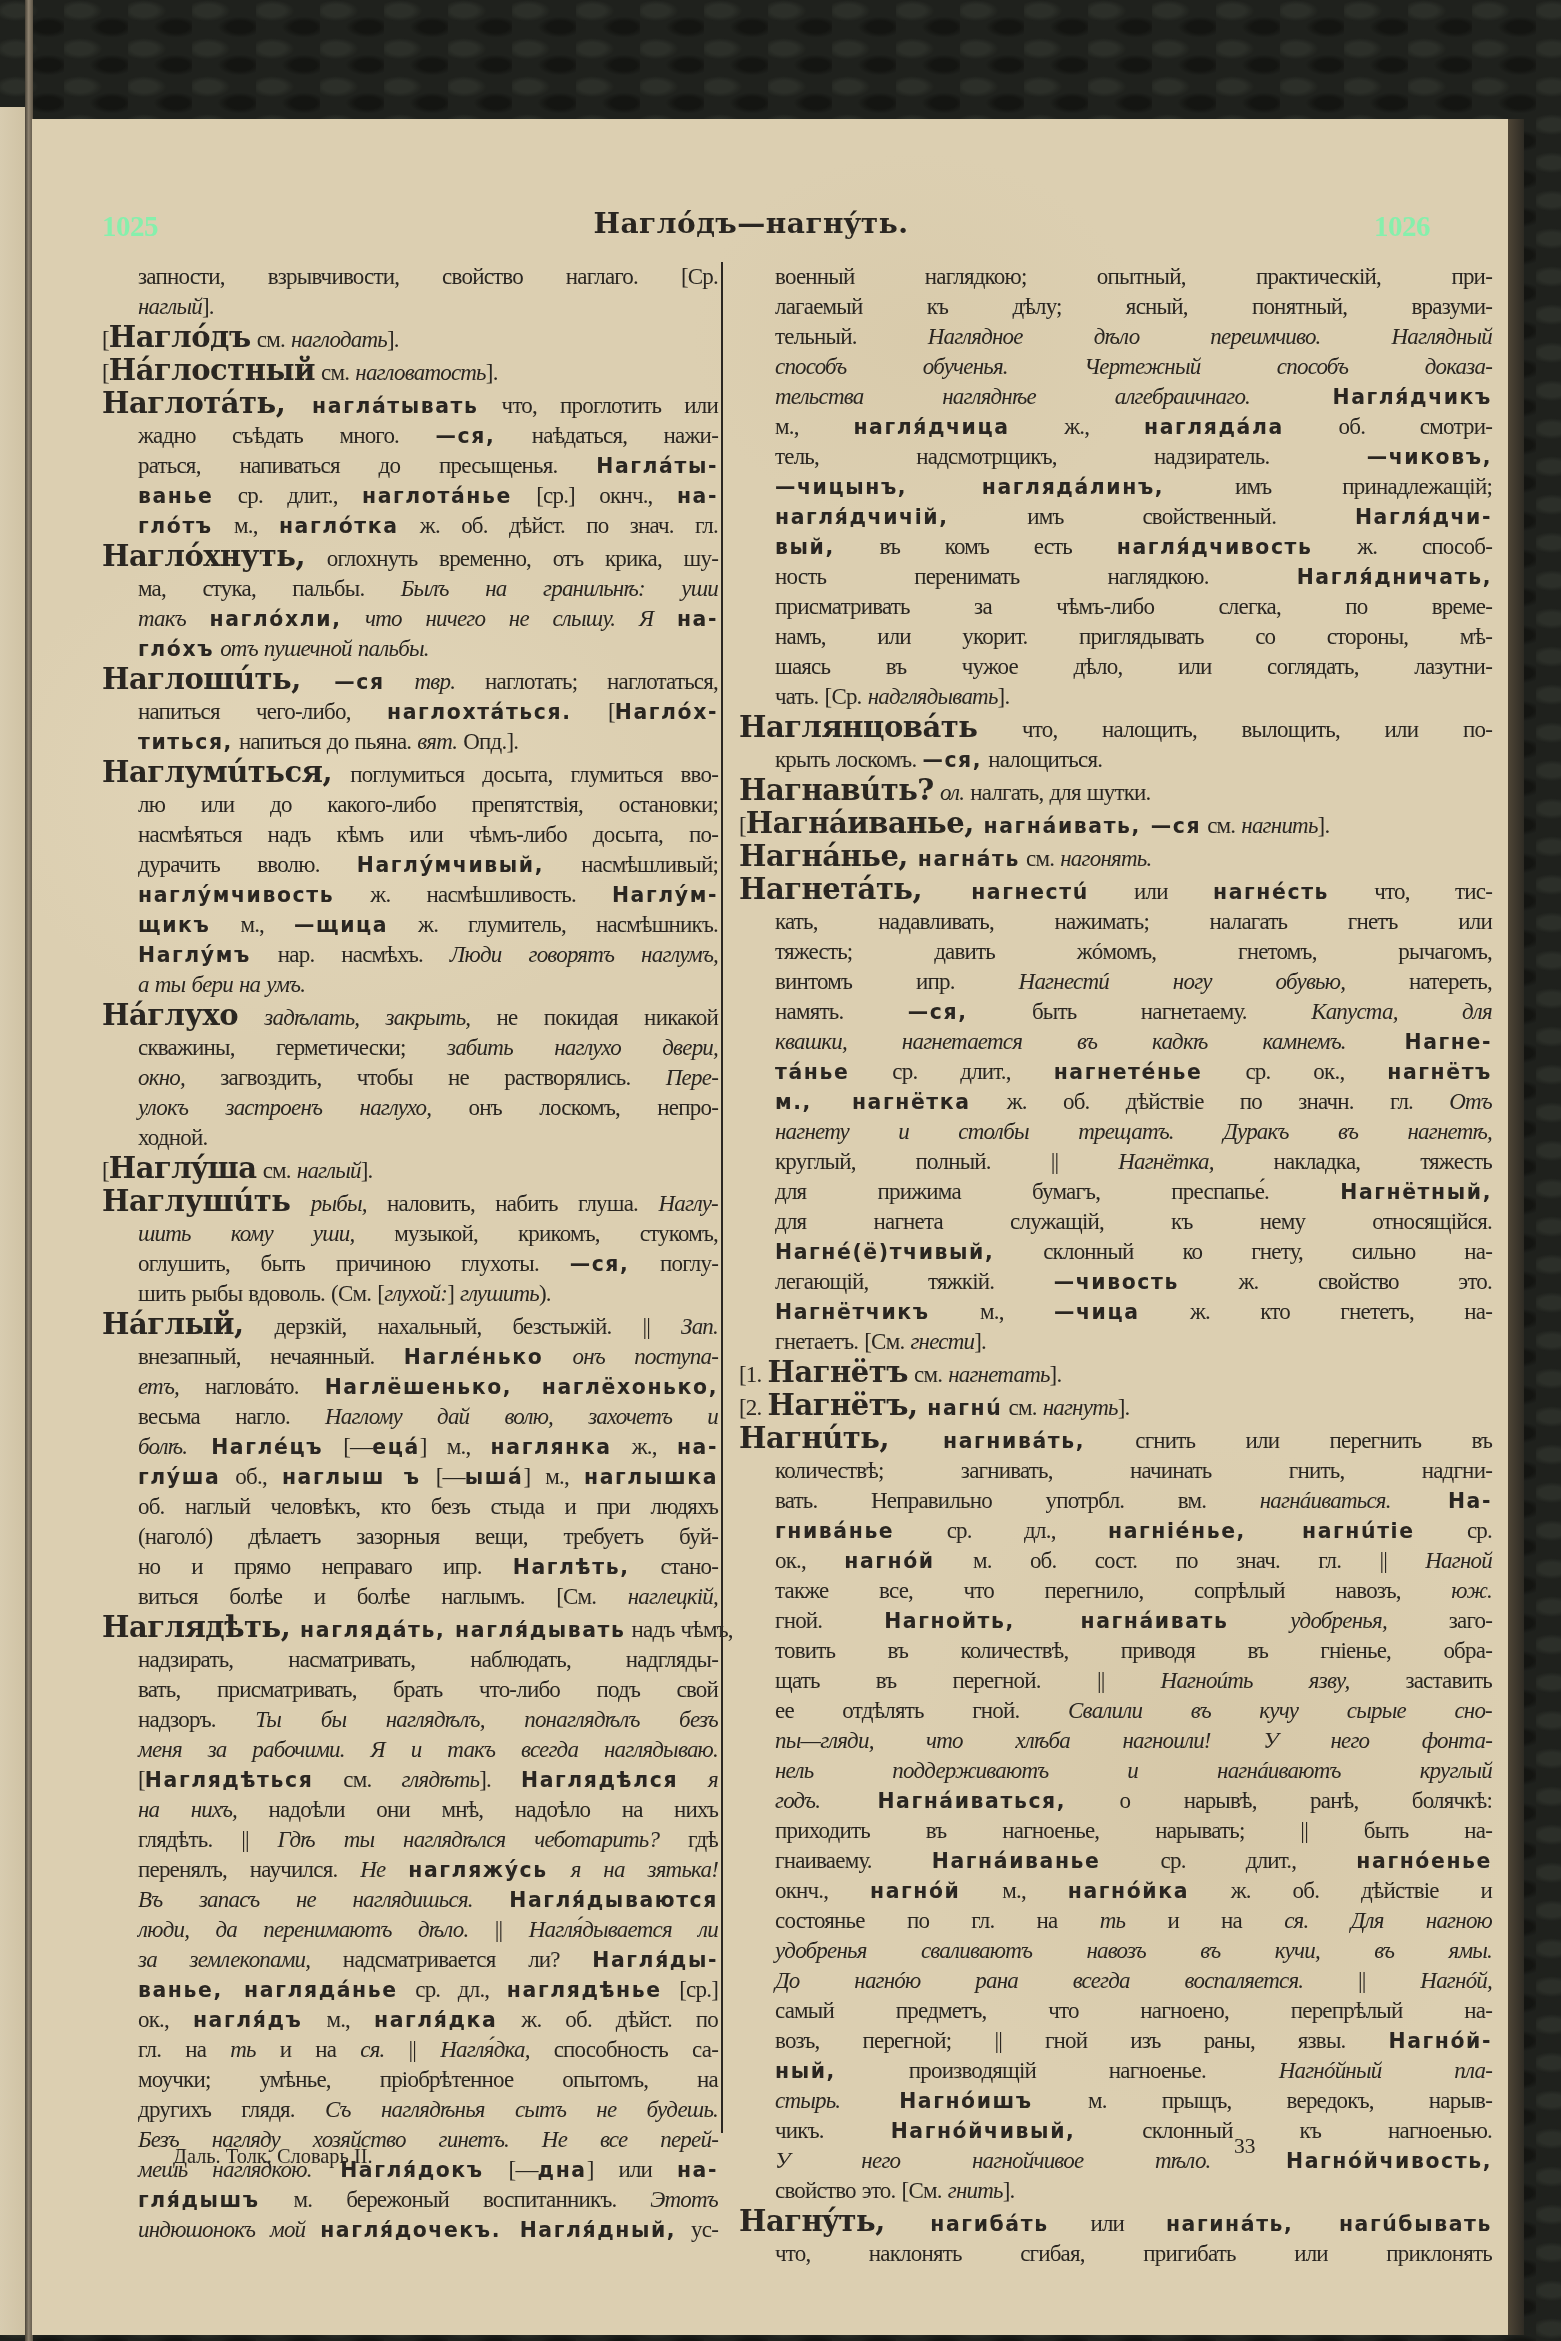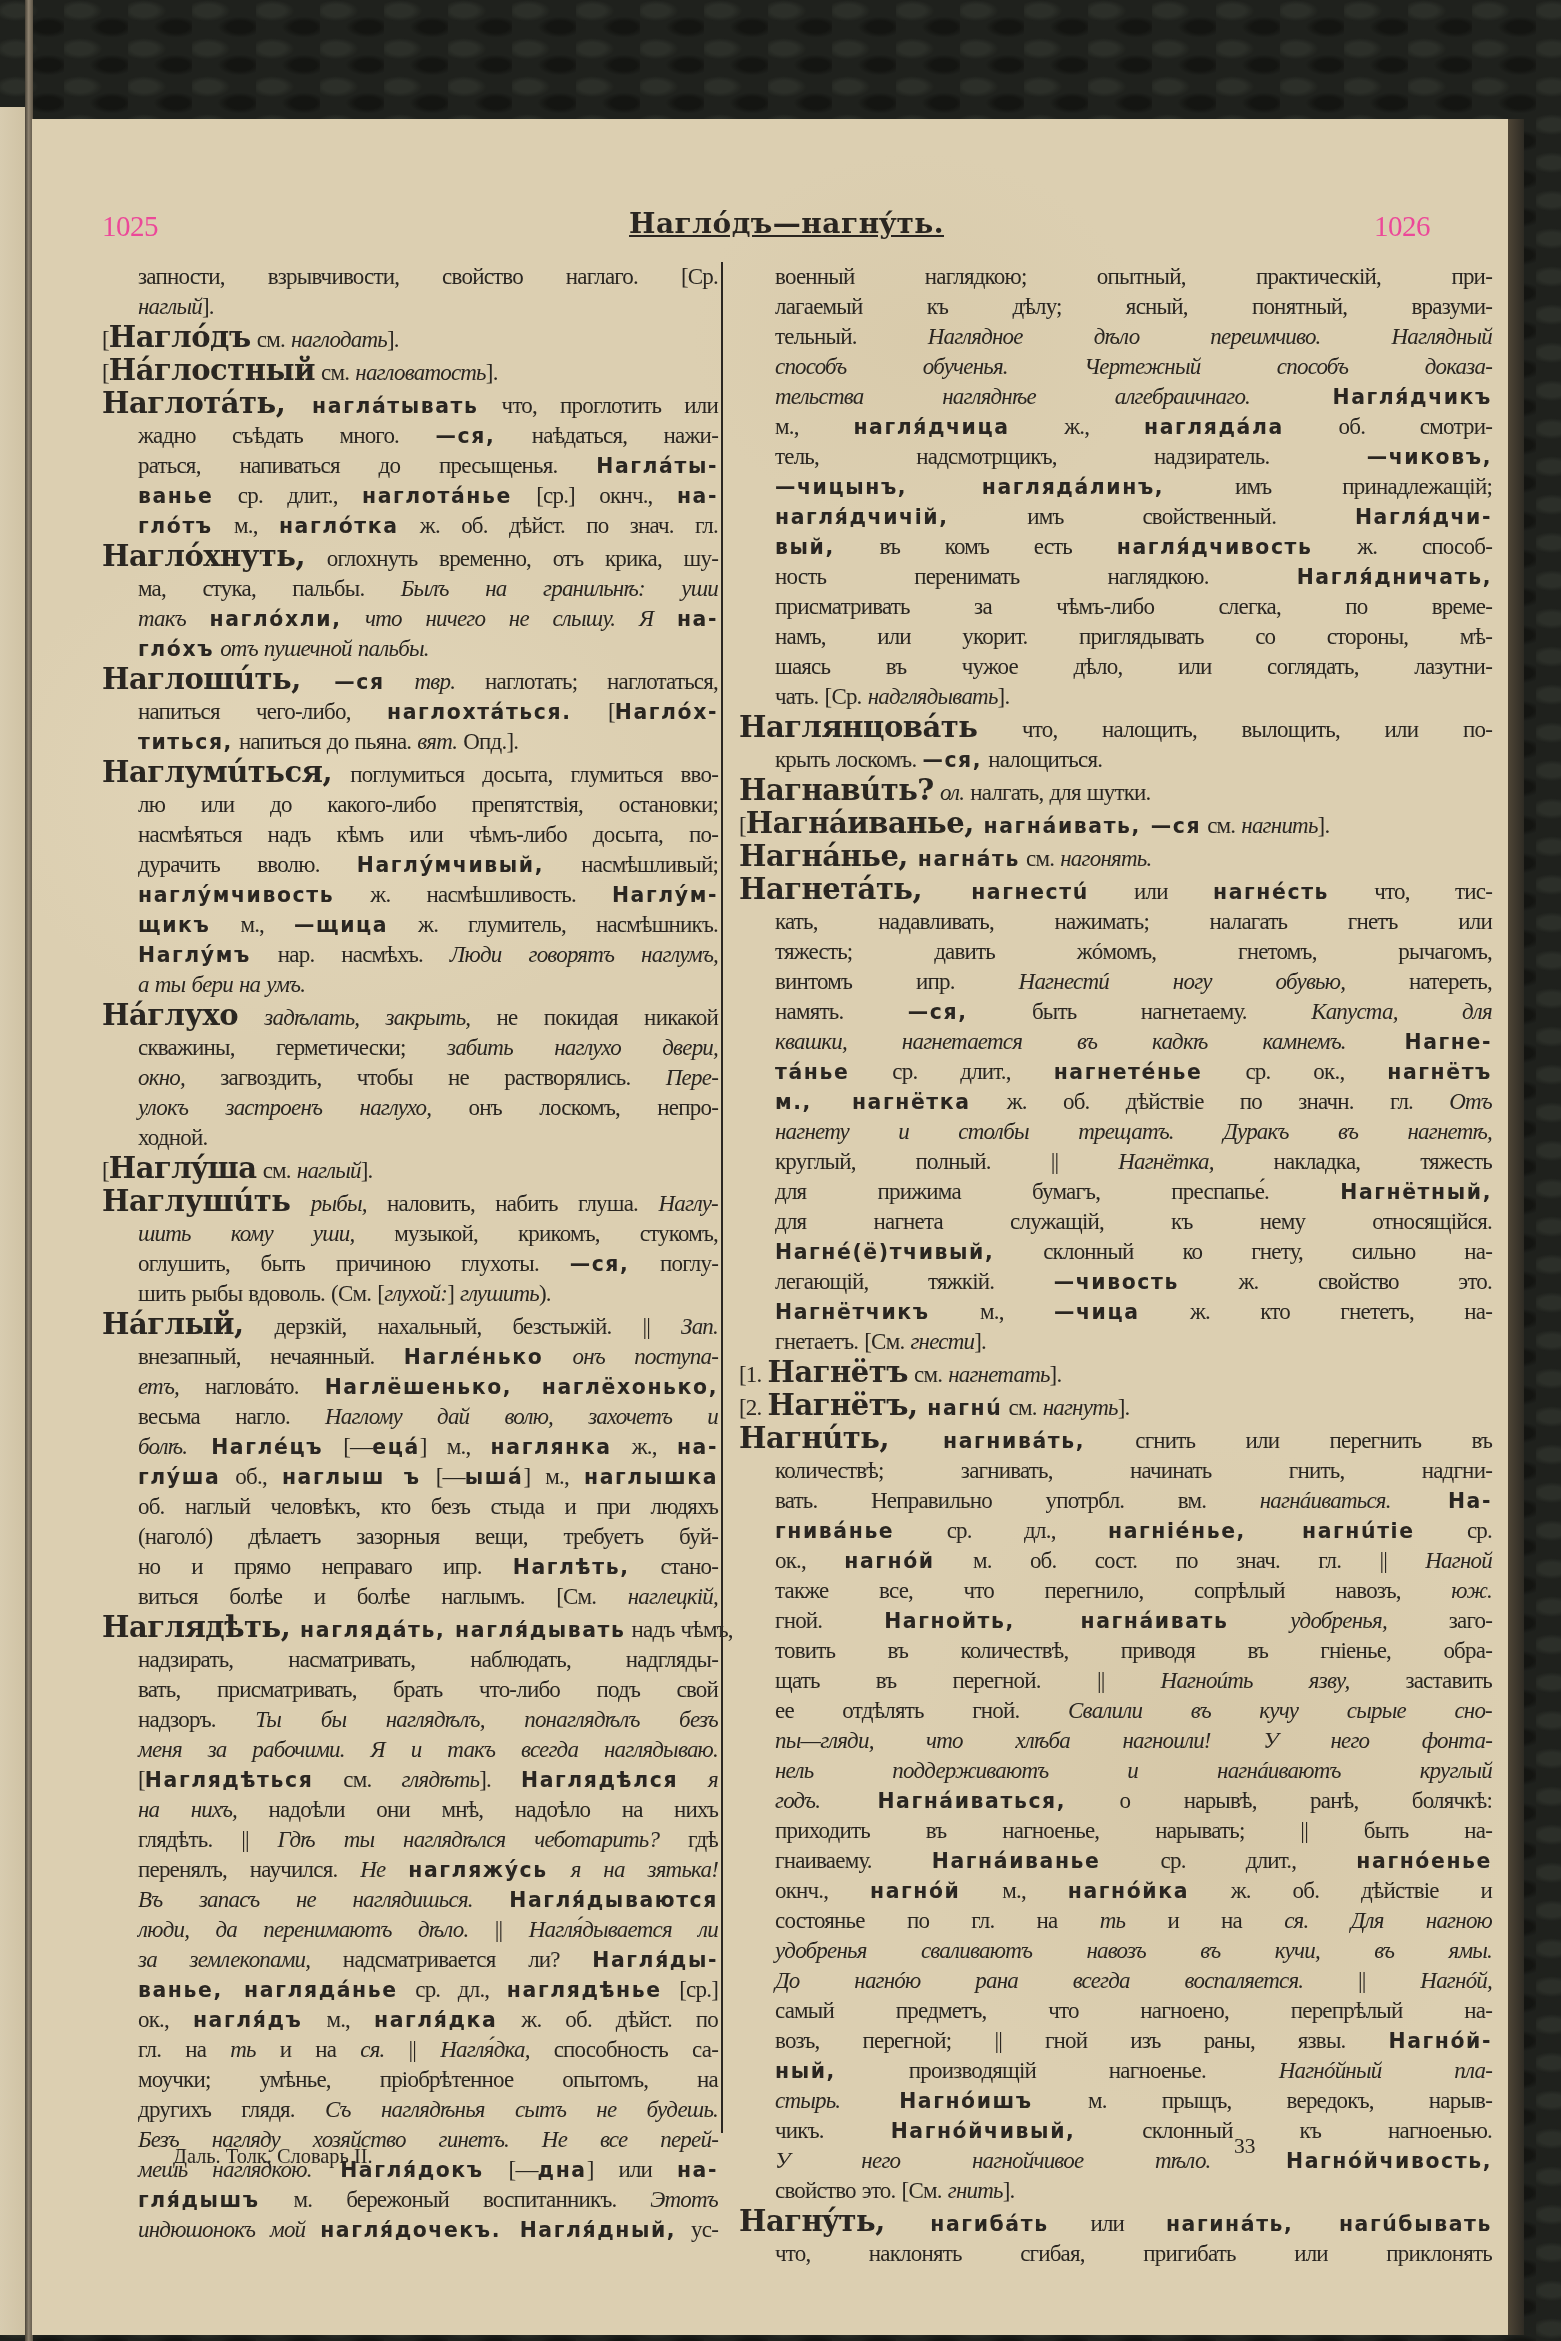--- a/index.html
+++ b/index.html
@@ -27,29 +27,29 @@
     background-image:
       radial-gradient(ellipse 483px 375px at 20% 30%, rgba(232,220,192,0.55), transparent 70%),
       radial-gradient(ellipse 429px 483px at 80% 75%, rgba(206,190,156,0.45), transparent 70%),
       radial-gradient(ellipse 322px 268px at 60% 10%, rgba(214,199,166,0.5), transparent 70%);
   }
   .right-edge {
     position: absolute; left: 1508px; top: 119px; width: 16px; height: 2216px;
     background: linear-gradient(90deg, #4e4536, #2e2b24);
   }
   .folio {
-    position: absolute; top: 210px; font-size: 29px; font-weight: normal;
-    letter-spacing: -0.5px; color: #ec4899;
+    position: absolute; top: 210px; font-size: 29px; font-weight: bold;
+    letter-spacing: -0.5px; color: #86efac;
   }
   .folio.left { left: 102px; }
   .folio.right { left: 1374px; }
   .running-head {
-    position: absolute; top: 207px; left: 558px; width: 386px; text-align: right;
+    position: absolute; top: 207px; left: 558px; width: 386px; text-align: center;
     font-family: "DejaVu Serif", serif; font-weight: bold; font-size: 28px;
-    letter-spacing: 0.5px; color: #2a2621; text-decoration: underline;
+    letter-spacing: 0.5px; color: #2a2621;
   }
   .column {
     position: absolute; top: 262px; font-size: 23px; line-height: 30px;
   }
   .column.left { left: 102px; width: 616px; }
   .column.right { left: 739px; width: 753px; }
   .col-divider {
     position: absolute; left: 721px; top: 262px; width: 2.1px; height: 1871px;
     background: #2a2621;
   }

